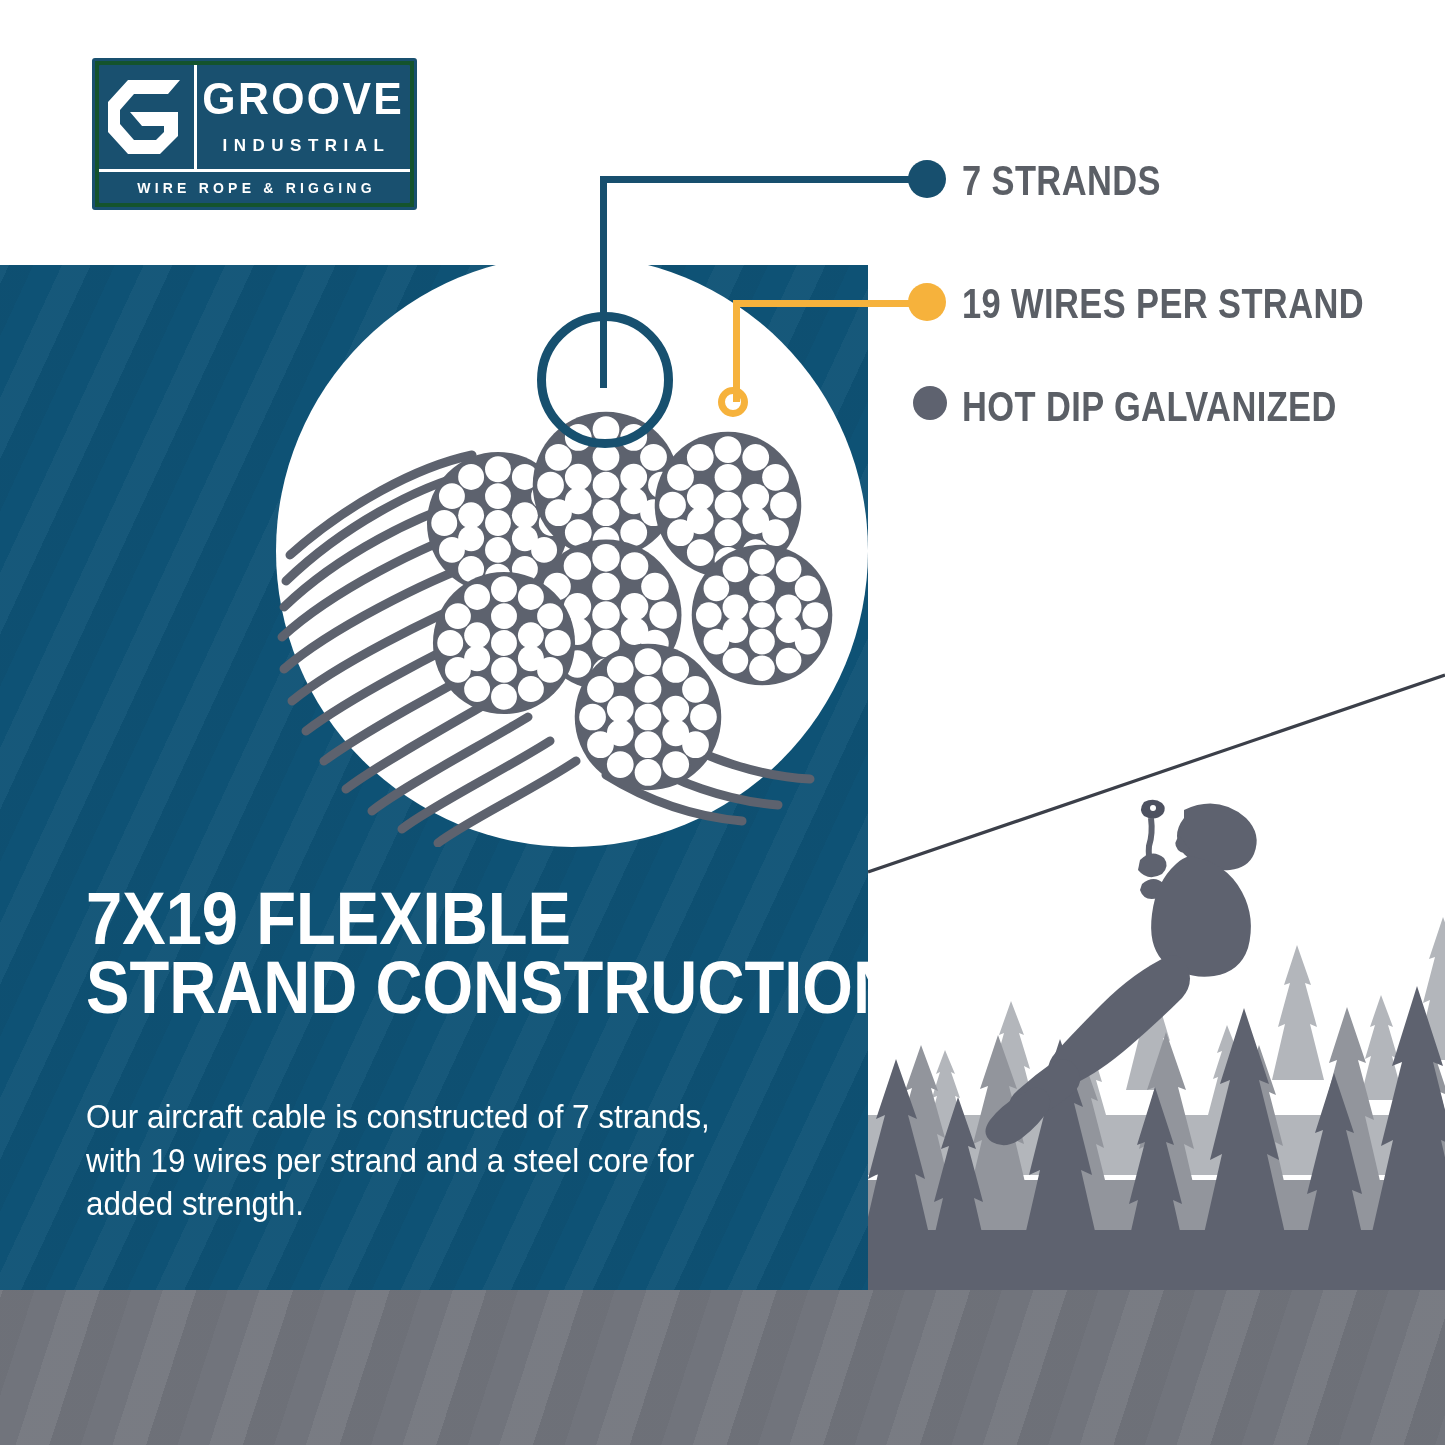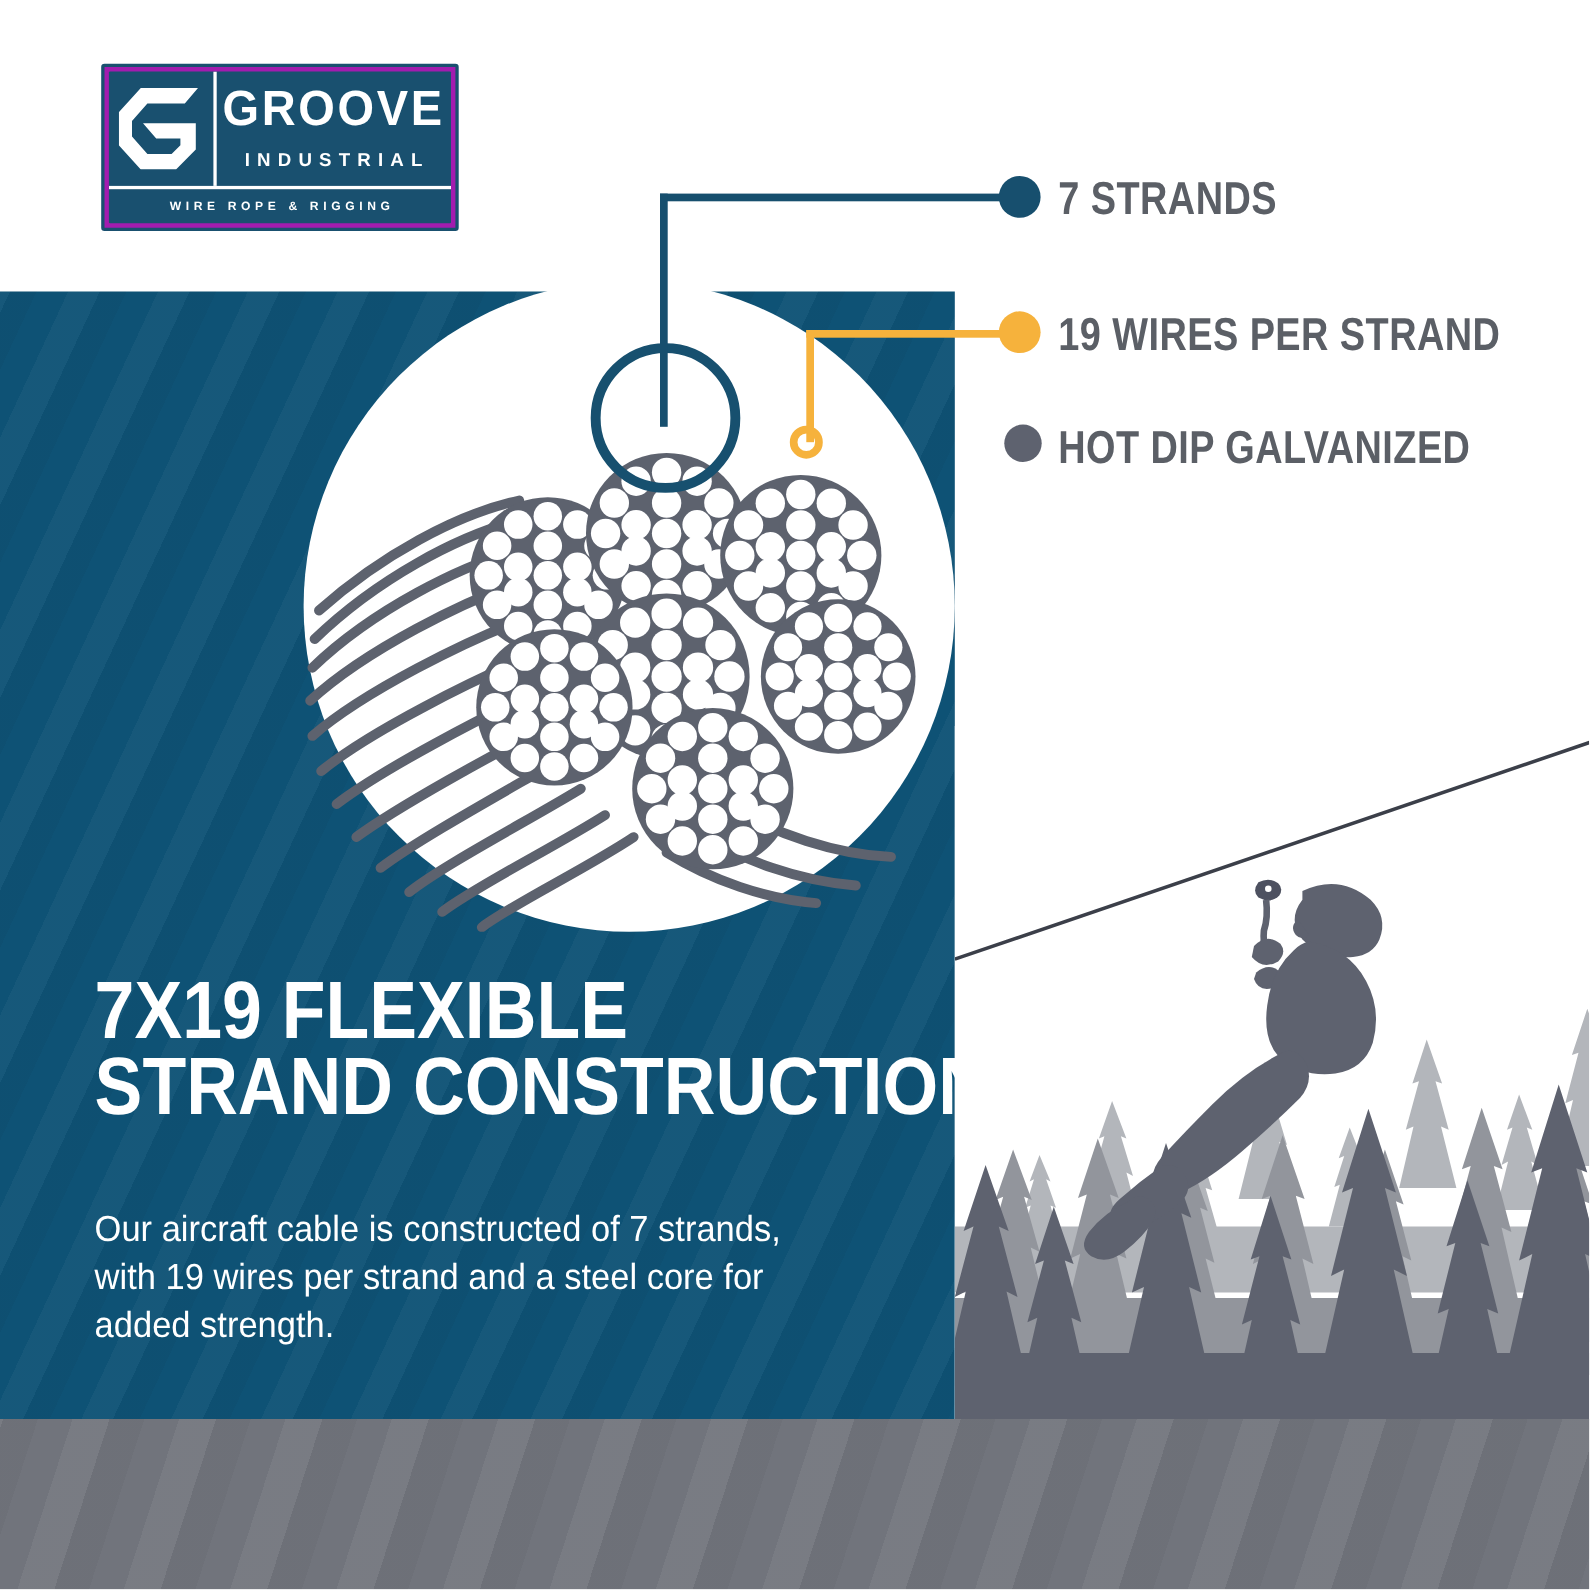--- a/index.html
+++ b/index.html
@@ -18,21 +18,21 @@
 
   
   #logo {
     position: absolute;
     left: 92px;
     top: 58px;
     width: 325px;
     height: 152px;
     border: 3px solid #19506f;
     border-radius: 3px;
-    background: #a21caf;
+    background: #14532d;
     padding: 4px;
     box-sizing: border-box;
   }
   #logo-inner {
     position: relative;
     width: 100%;
     height: 100%;
     background: #19506f;
     border-radius: 1px;
     overflow: hidden;
@@ -84,21 +84,21 @@
     position: absolute;
     left: 0; top: 107px;
     width: 100%;
     bottom: 0;
     display: flex;
     align-items: center;
     justify-content: center;
   }
   #logo-tagline {
     color: #ffffff;
-    font-size: 11px;
+    font-size: 14px;
     font-weight: bold;
     letter-spacing: 4.2px;
     text-indent: 4px;
   }
 
   
   #blue-panel {
     position: absolute;
     left: 0;
     top: 265px;

